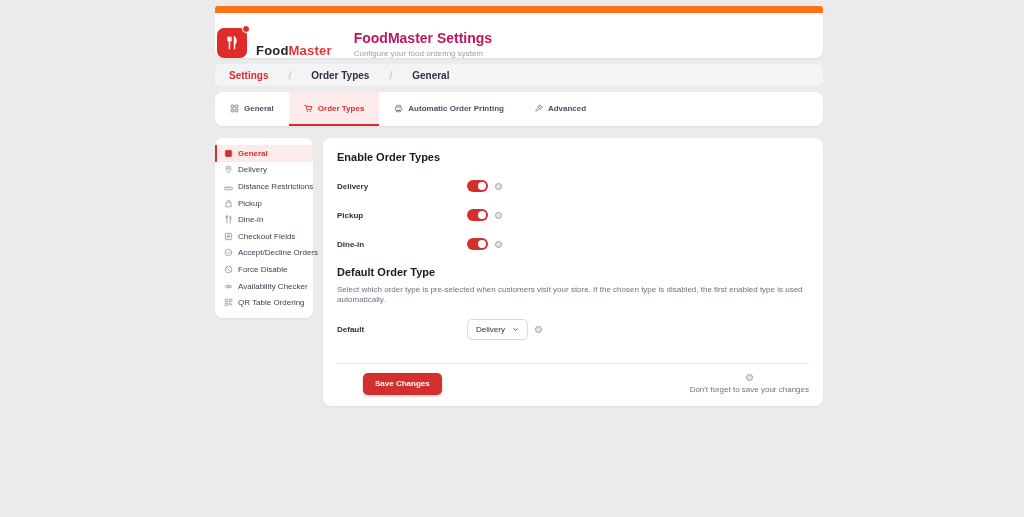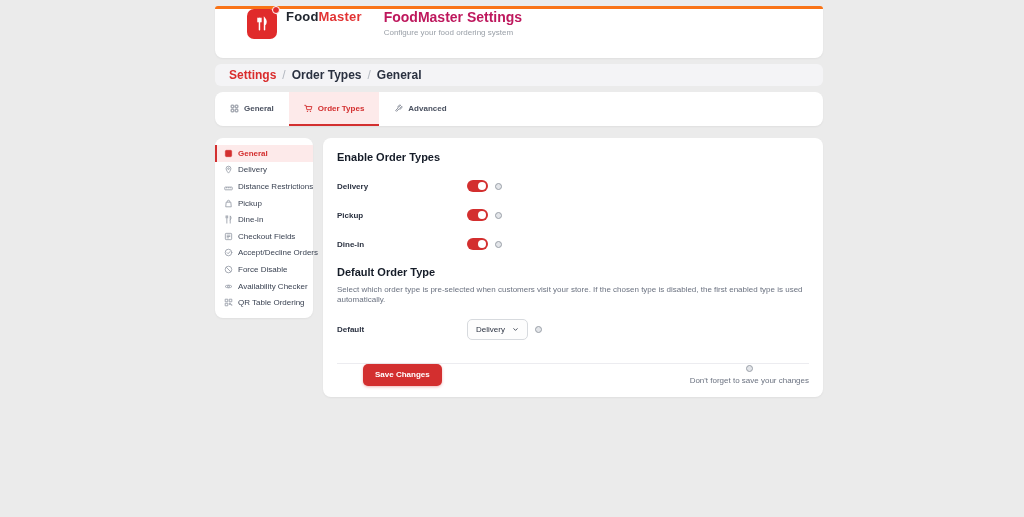--- a/index.html
+++ b/index.html
@@ -8,47 +8,47 @@
     background:#ebebeb;
     font-family:"Liberation Sans", sans-serif;
     color:#1f2733;
   }
   .page { width:608px; margin-left:215px; padding-top:6px; }
 
   .card { background:#fff; border-radius:8px; box-shadow:0 1px 2px rgba(0,0,0,.05); }
 
   
   .header-card {
-    border-top:3px solid #f97316;
+    border-top:7px solid #f97316;
     border-radius:3px 3px 8px 8px;
     height:52px;
-    display:flex; align-items:flex-start;
-    padding:0 32px;
+    display:flex; align-items:flex-end;
+    padding:0 2px;
   }
   .logo-wrap { position:relative; width:30px; height:30px; flex:0 0 auto; }
   .logo-square {
     width:30px; height:30px; border-radius:7px;
     background:#e02b2b; display:flex; align-items:center; justify-content:center;
   }
   .logo-dot {
     position:absolute; top:-3px; right:-3px; width:8px; height:8px;
     background:#e02b2b; border:1.5px solid #fff; border-radius:50%;
   }
   .wordmark { margin-left:9px; font-size:13px; font-weight:800; letter-spacing:.2px; white-space:nowrap; }
   .wordmark .bold { color:#20262f; }
   .wordmark .accent { color:#e23333; }
   .title-block { margin-left:22px; }
   .page-title { font-size:14px; font-weight:700; color:#be185d; }
   .page-subtitle { font-size:8px; color:#9aa0a8; margin-top:3px; }
 
   
   .breadcrumb {
     margin-top:6px; height:22px; background:#f4f4f6; border-radius:6px;
-    display:flex; align-items:center; gap:6px; padding:0 14px;
-    font-size:12px; font-weight:700;
+    display:flex; align-items:center; gap:20px; padding:0 14px;
+    font-size:10px; font-weight:700;
   }
   .crumb { color:#2a3140; cursor:default; }
   .crumb.active { color:#d92c2c; }
   .crumb-sep { color:#b3b8c0; font-weight:400; }
 
   
   .tabbar { margin-top:6px; height:34px; display:flex; overflow:hidden; border-radius:8px; }
   .tab {
     display:flex; align-items:center; gap:5px; padding:0 15px;
     font-size:8px; font-weight:700; color:#4a5160;
@@ -93,21 +93,21 @@
   .section2 { margin-top:16px; }
   .field-row { display:flex; align-items:center; margin-top:13px; }
   .field-label { width:130px; font-size:8px; font-weight:700; color:#2a3140; }
   .select-box {
     display:inline-flex; align-items:center; gap:7px; padding:5px 8px;
     border:1px solid #d7dade; border-radius:5px; background:#fdfdfd;
     font-size:8px; color:#2a3140; cursor:pointer;
   }
 
   .divider { margin-top:23px; border-top:1px solid #ececf0; }
-  .footer-row { display:flex; align-items:center; justify-content:space-between;padding-left:26px; }
+  .footer-row { margin-top:9px; display:flex; align-items:center; justify-content:space-between;padding-left:26px; }
   .save-btn {
     background:#d32f2f; color:#fff; border:none; border-radius:5px;
     font-family:inherit; font-size:8px; font-weight:700; padding:6.5px 12px; cursor:pointer;
     box-shadow:0 1px 3px rgba(211,47,47,.35);
   }
   .reminder { display:flex; align-items:center; gap:4px; font-size:8px; color:#6b7280;flex-direction:column; }
 
   .ic { width:9px; height:9px; }
   .ic-lg { width:16px; height:16px; }
   .ic-sm { width:7px; height:7px; }
@@ -153,20 +153,28 @@
       </svg>
       <span>General</span>
     </div>
     <div class="tab active">
       <svg class="ic" viewBox="0 0 12 12" fill="none" stroke="currentColor" stroke-width="1.2" stroke-linecap="round" stroke-linejoin="round">
         <path d="M1 1.8h1.6l1.2 5.8h5.6l1.1-4.2H3.2"></path>
           <circle cx="4.6" cy="9.8" r=".9" fill="currentColor" stroke="none"></circle>
           <circle cx="8.6" cy="9.8" r=".9" fill="currentColor" stroke="none"></circle>
       </svg>
       <span>Order Types</span>
+    </div>
+    <div class="tab">
+      <svg class="ic" viewBox="0 0 12 12" fill="none" stroke="currentColor" stroke-width="1.1" stroke-linejoin="round">
+        <path d="M3.5 4.2V1.8h5v2.4"></path>
+          <rect x="1.8" y="4.2" width="8.4" height="4.2" rx=".8"></rect>
+          <path d="M3.5 8.4h5v2h-5z"></path>
+      </svg>
+      <span>Automatic Order Printing</span>
     </div>
     <div class="tab">
       <svg class="ic" viewBox="0 0 12 12" fill="none" stroke="currentColor" stroke-width="1.1" stroke-linejoin="round">
         <path d="M10.4 3.1a2.8 2.8 0 0 1-3.7 3.4L3.4 9.8 2.2 8.6l3.3-3.3A2.8 2.8 0 0 1 8.9 1.6L7.2 3.3l1.5 1.5 1.7-1.7z"></path>
       </svg>
       <span>Advanced</span>
     </div>
   </div>
 
   <div class="main-row">

